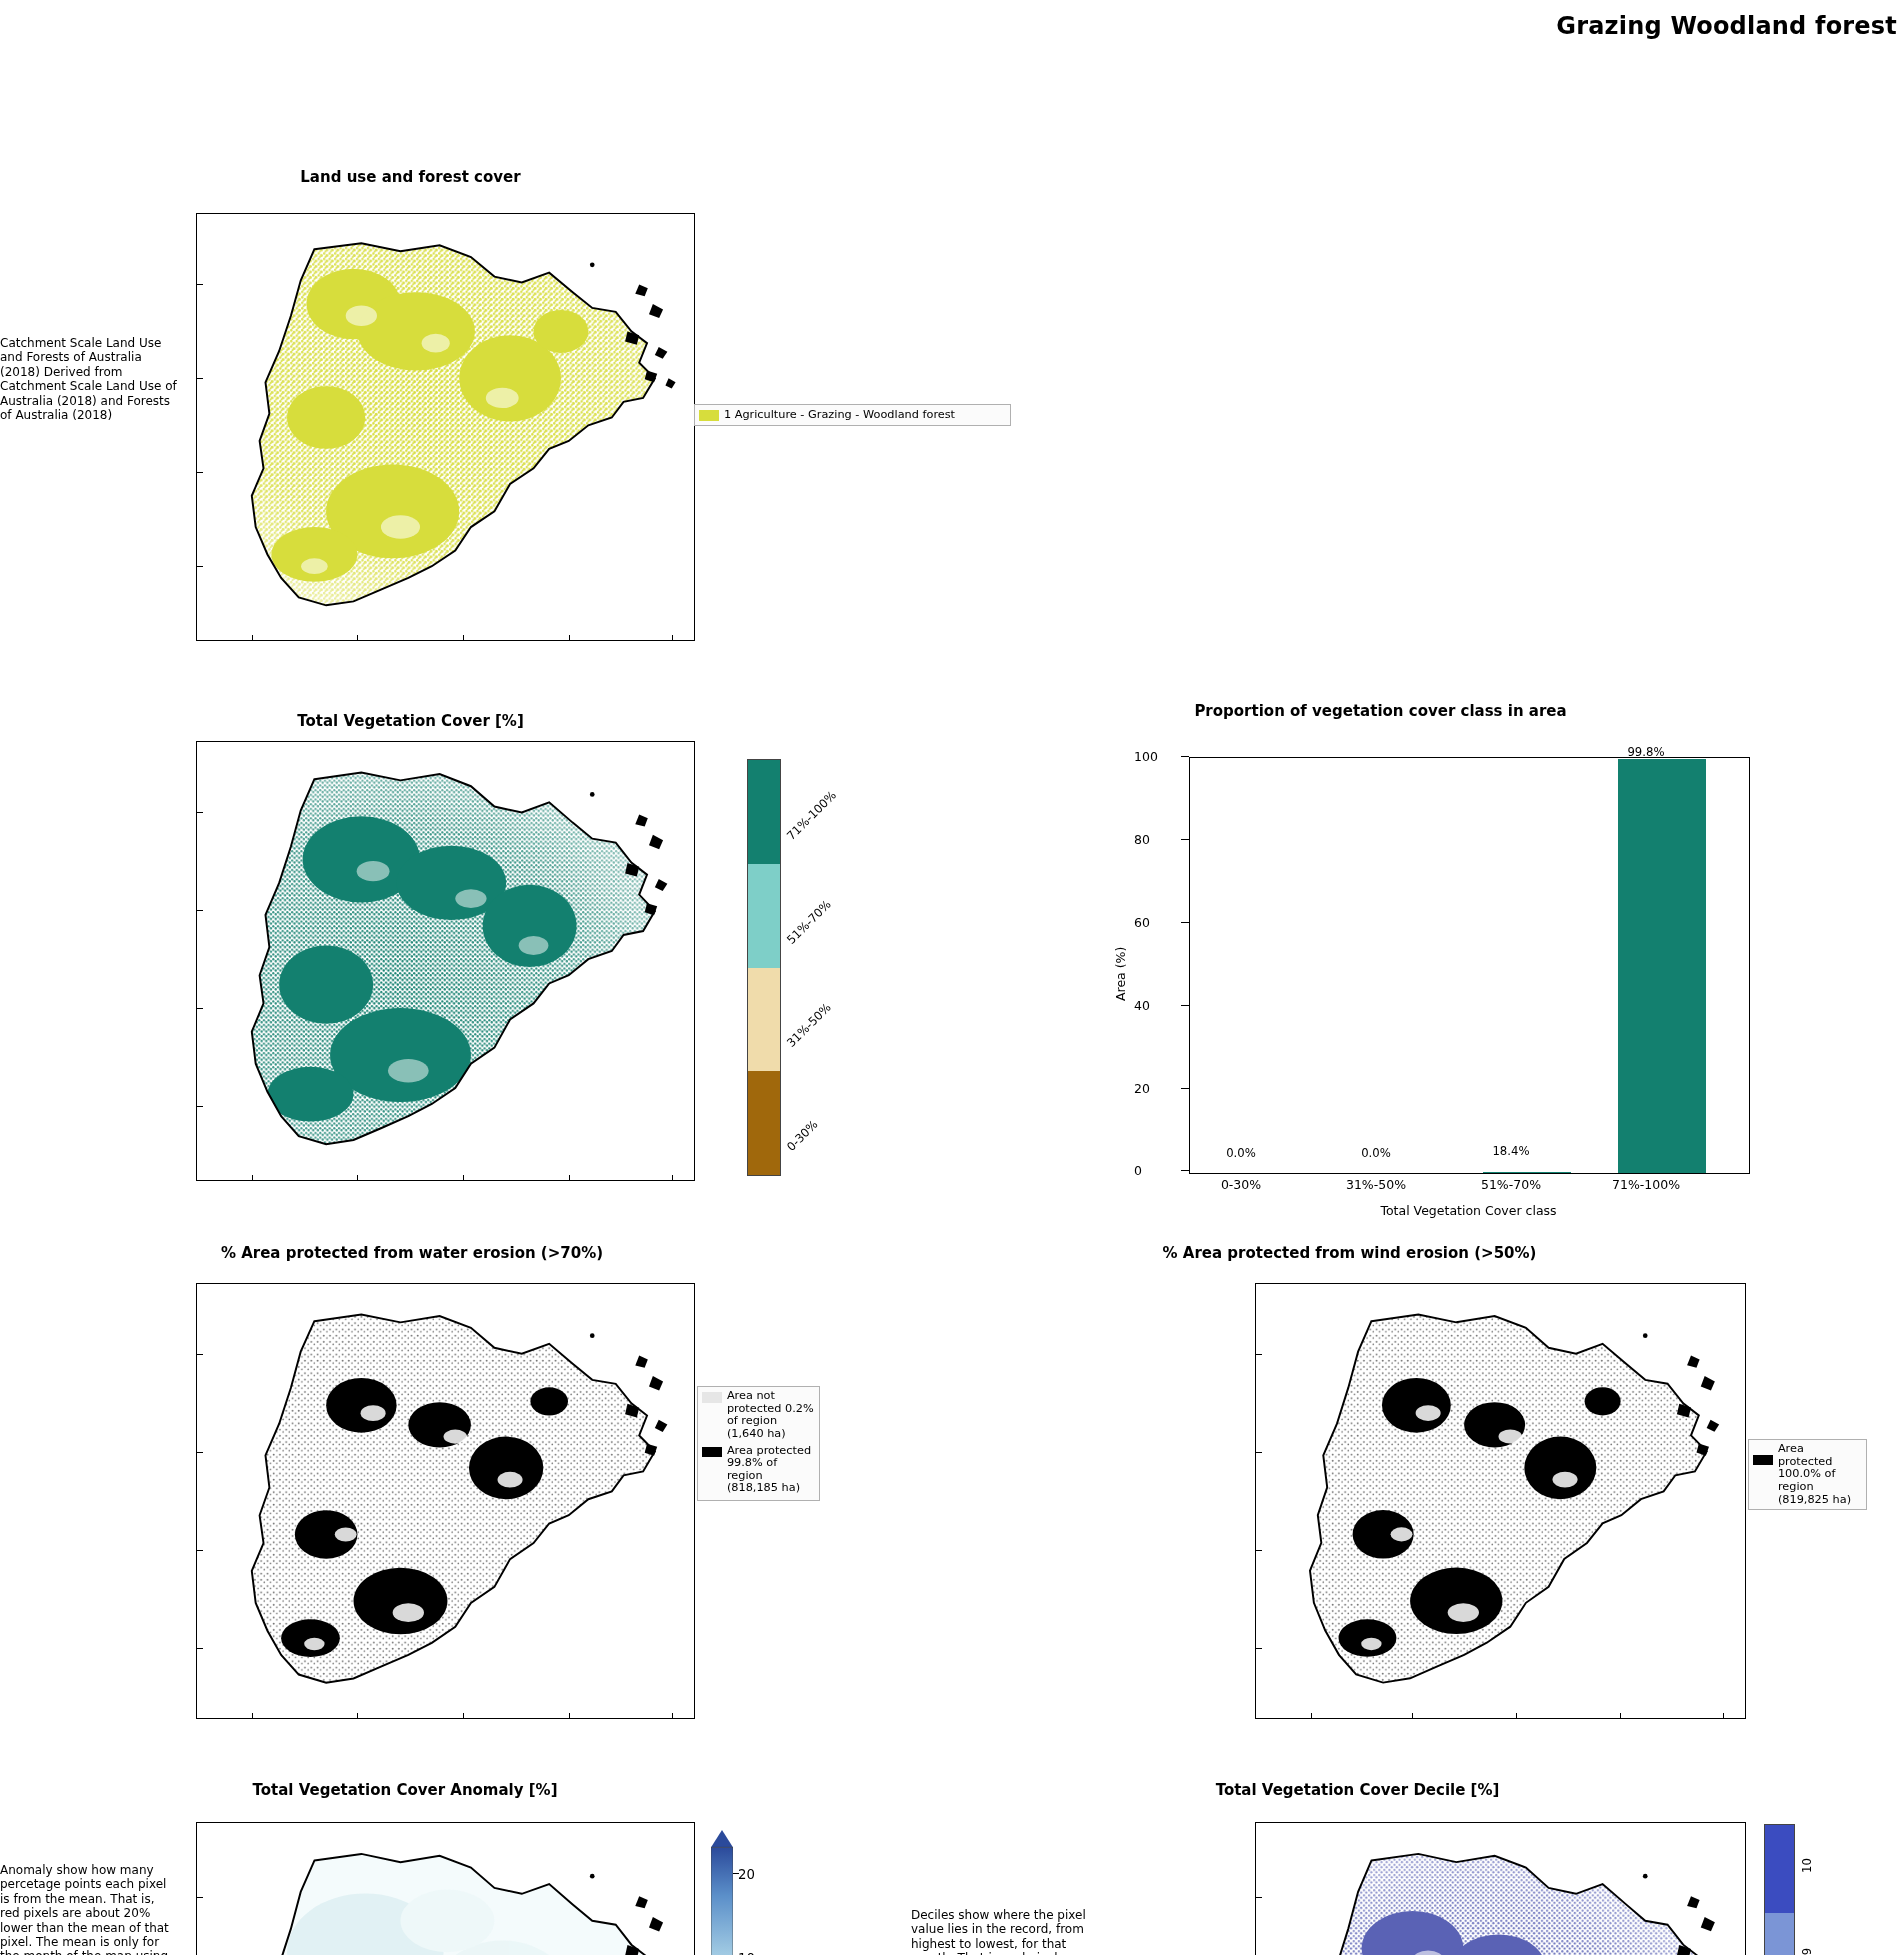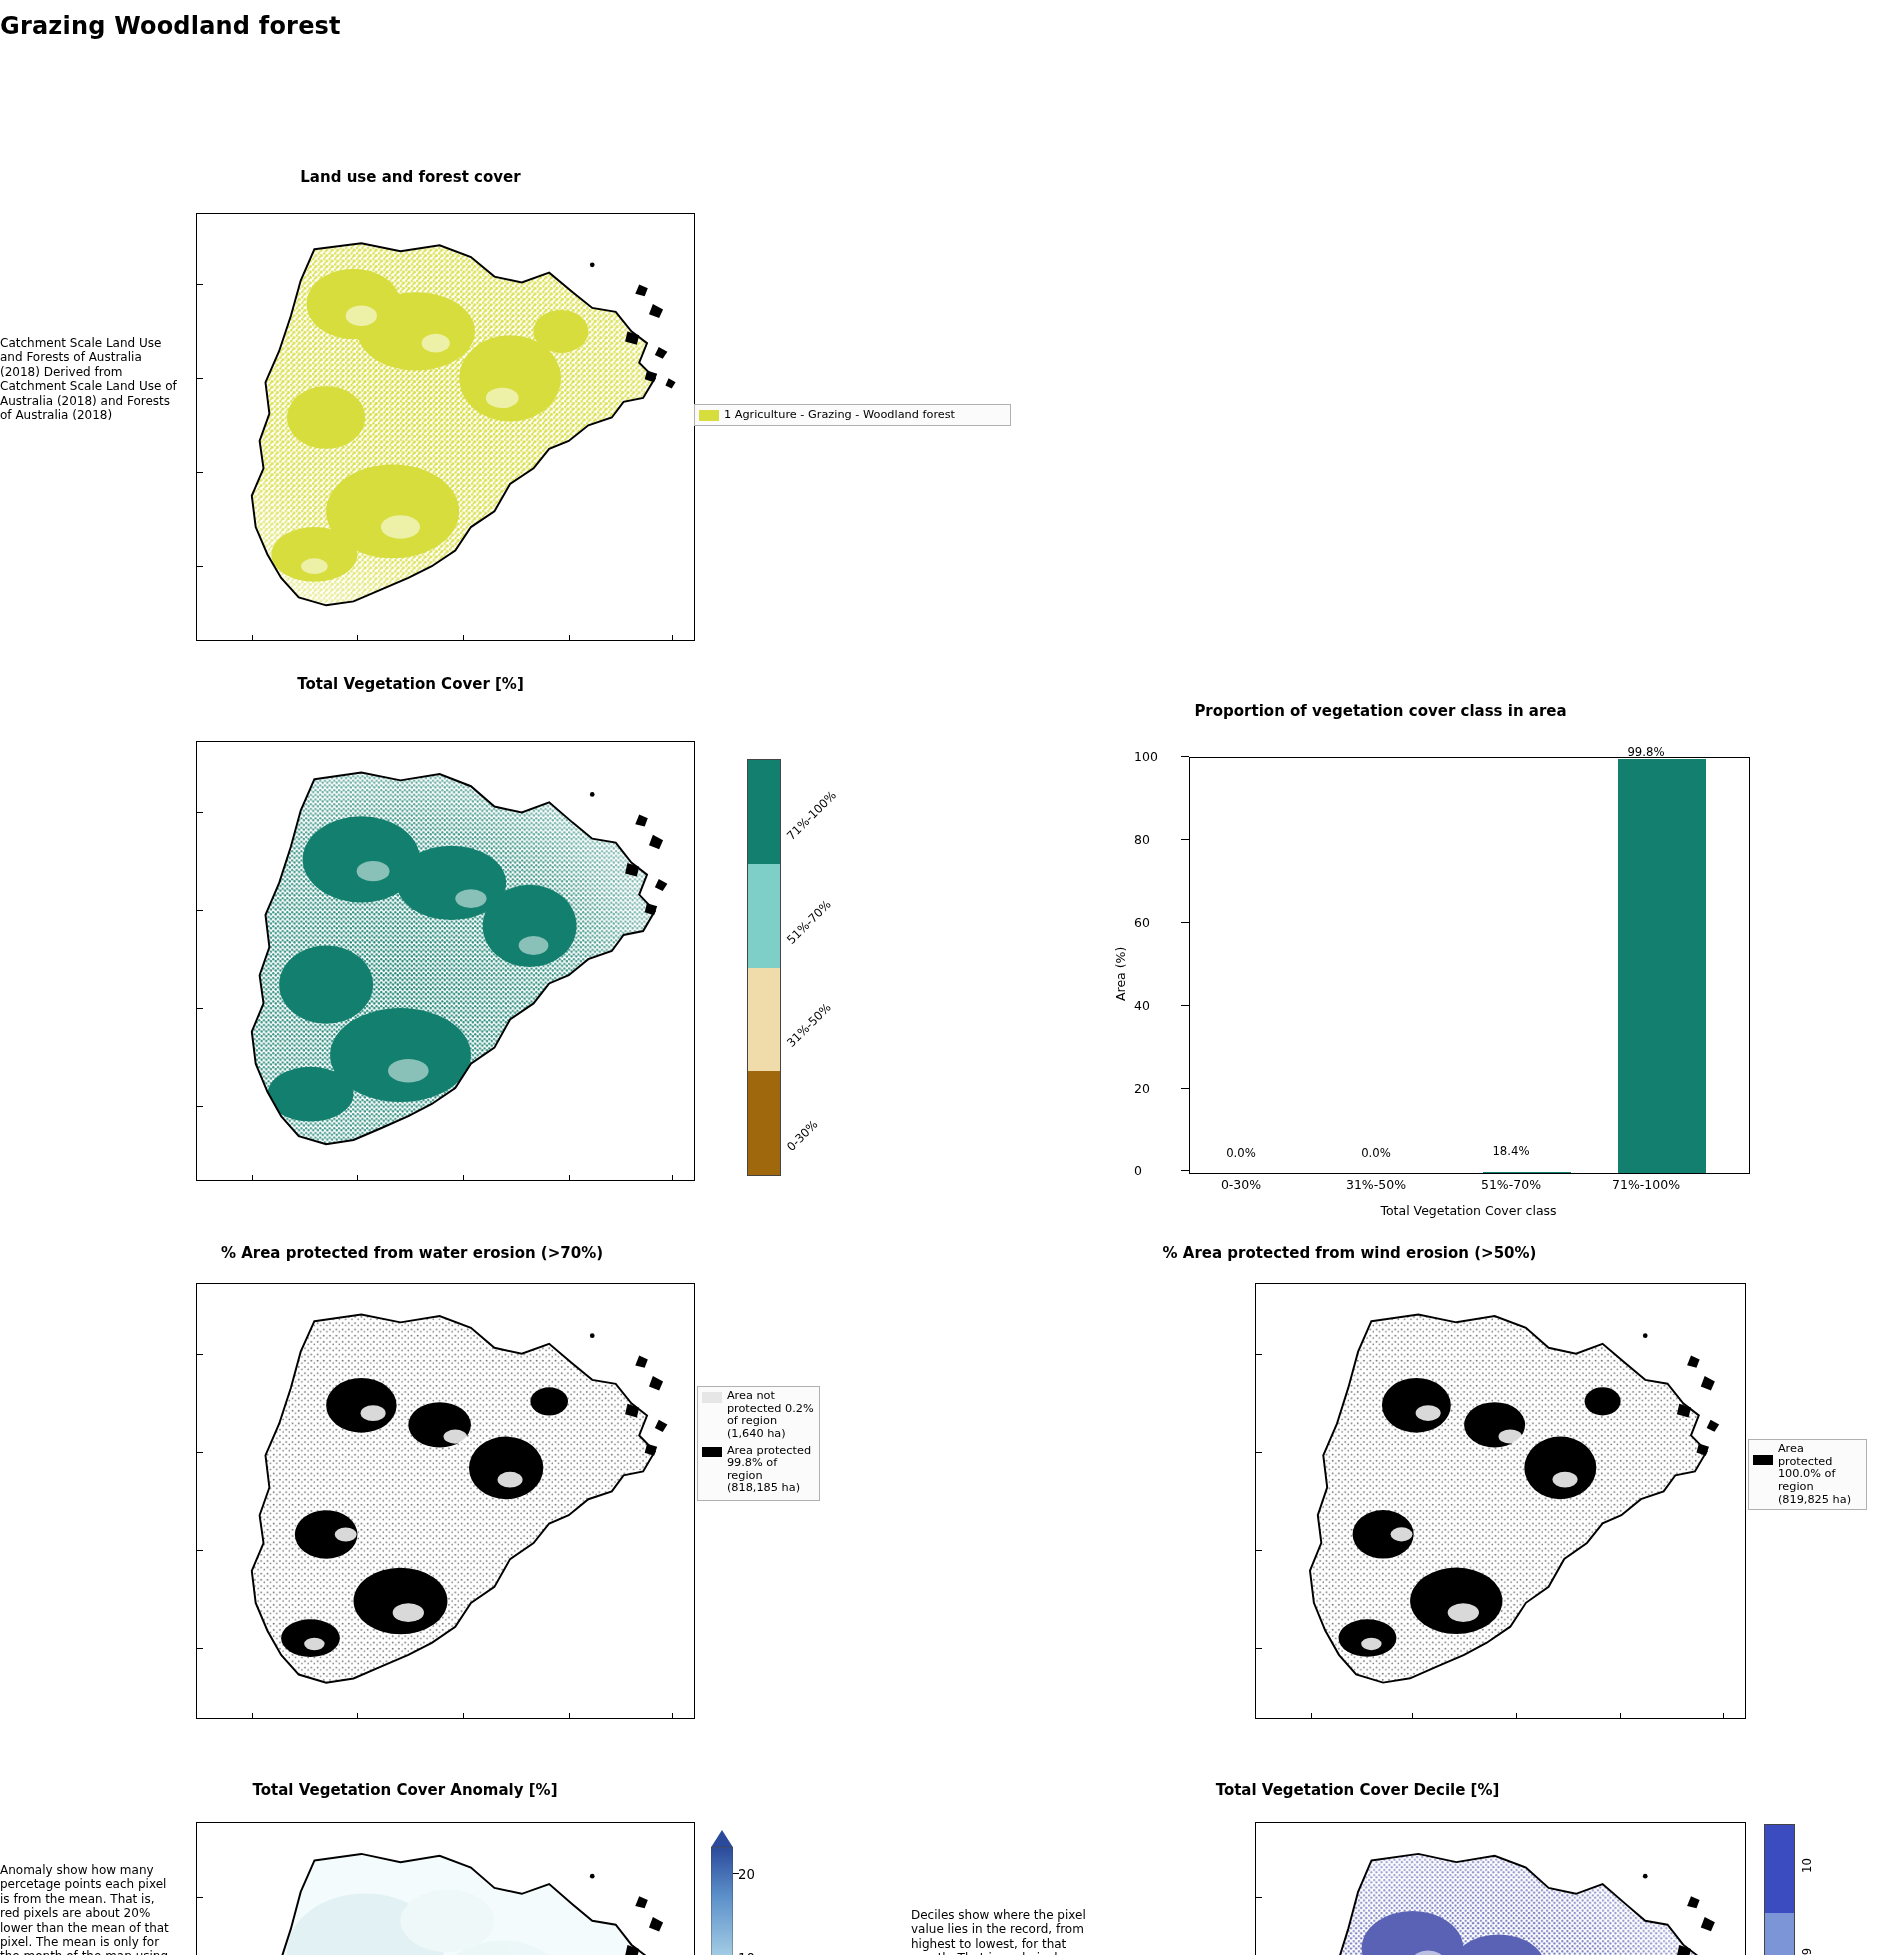--- a/index.html
+++ b/index.html
@@ -20,21 +20,21 @@
     width: 1897px;
     height: 2471px;
   }
   .abs { position: absolute; }
 
   #page-title {
     position: absolute;
     top: 11.7px;
     left: 0;
     width: 1897px;
-    text-align: left;
+    text-align: right;
     font-size: 24px;
     font-weight: bold;
     letter-spacing: 0.2px;
   }
 
   .panel-title {
     position: absolute;
     font-size: 15px;
     font-weight: bold;
     text-align: center;
@@ -235,21 +235,21 @@
     <div class="tick" style="left:0; top:164px; width:5.5px; height:1.2px;"></div>
     <div class="tick" style="left:0; top:258px; width:5.5px; height:1.2px;"></div>
     <div class="tick" style="left:0; top:352px; width:5.5px; height:1.2px;"></div>
   </div>
 
   <div class="legend-box" style="left:694px; top:404px; width:307px;">
     <div class="legend-swatch" style="background:#d7dd3c;"></div>
     <div class="legend-text" style="padding-top:0.8px;">1 Agriculture - Grazing - Woodland forest</div>
   </div>
 
-  <div class="panel-title" style="left:203px; top:675px; width:415px;">Total Vegetation Cover [%]</div>
+  <div class="panel-title" style="left:203px; top:712px; width:415px;">Total Vegetation Cover [%]</div>
 
   <div class="map-frame" style="left:196px; top:741px; width:497px; height:438px;">
     <svg class="map-inner" viewBox="0 0 1270 1120" preserveAspectRatio="none">
       <defs>
         <clipPath id="clipCatch2">
           <path d="M300 95 L420 78 L520 98 L620 82 L700 113 L760 165 L830 180 L900 154 L960 206
                    L1010 247 L1070 257 L1110 308 L1150 339 L1130 390 L1170 432 L1140 483 L1090 493
                    L1060 534 L1000 555 L950 596 L900 617 L860 668 L800 709 L760 781 L700 822
                    L660 884 L600 925 L540 956 L470 987 L400 1017 L330 1028 L260 1007 L215 956
                    L180 894 L150 822 L140 740 L170 668 L160 596 L185 524 L175 442 L210 360

